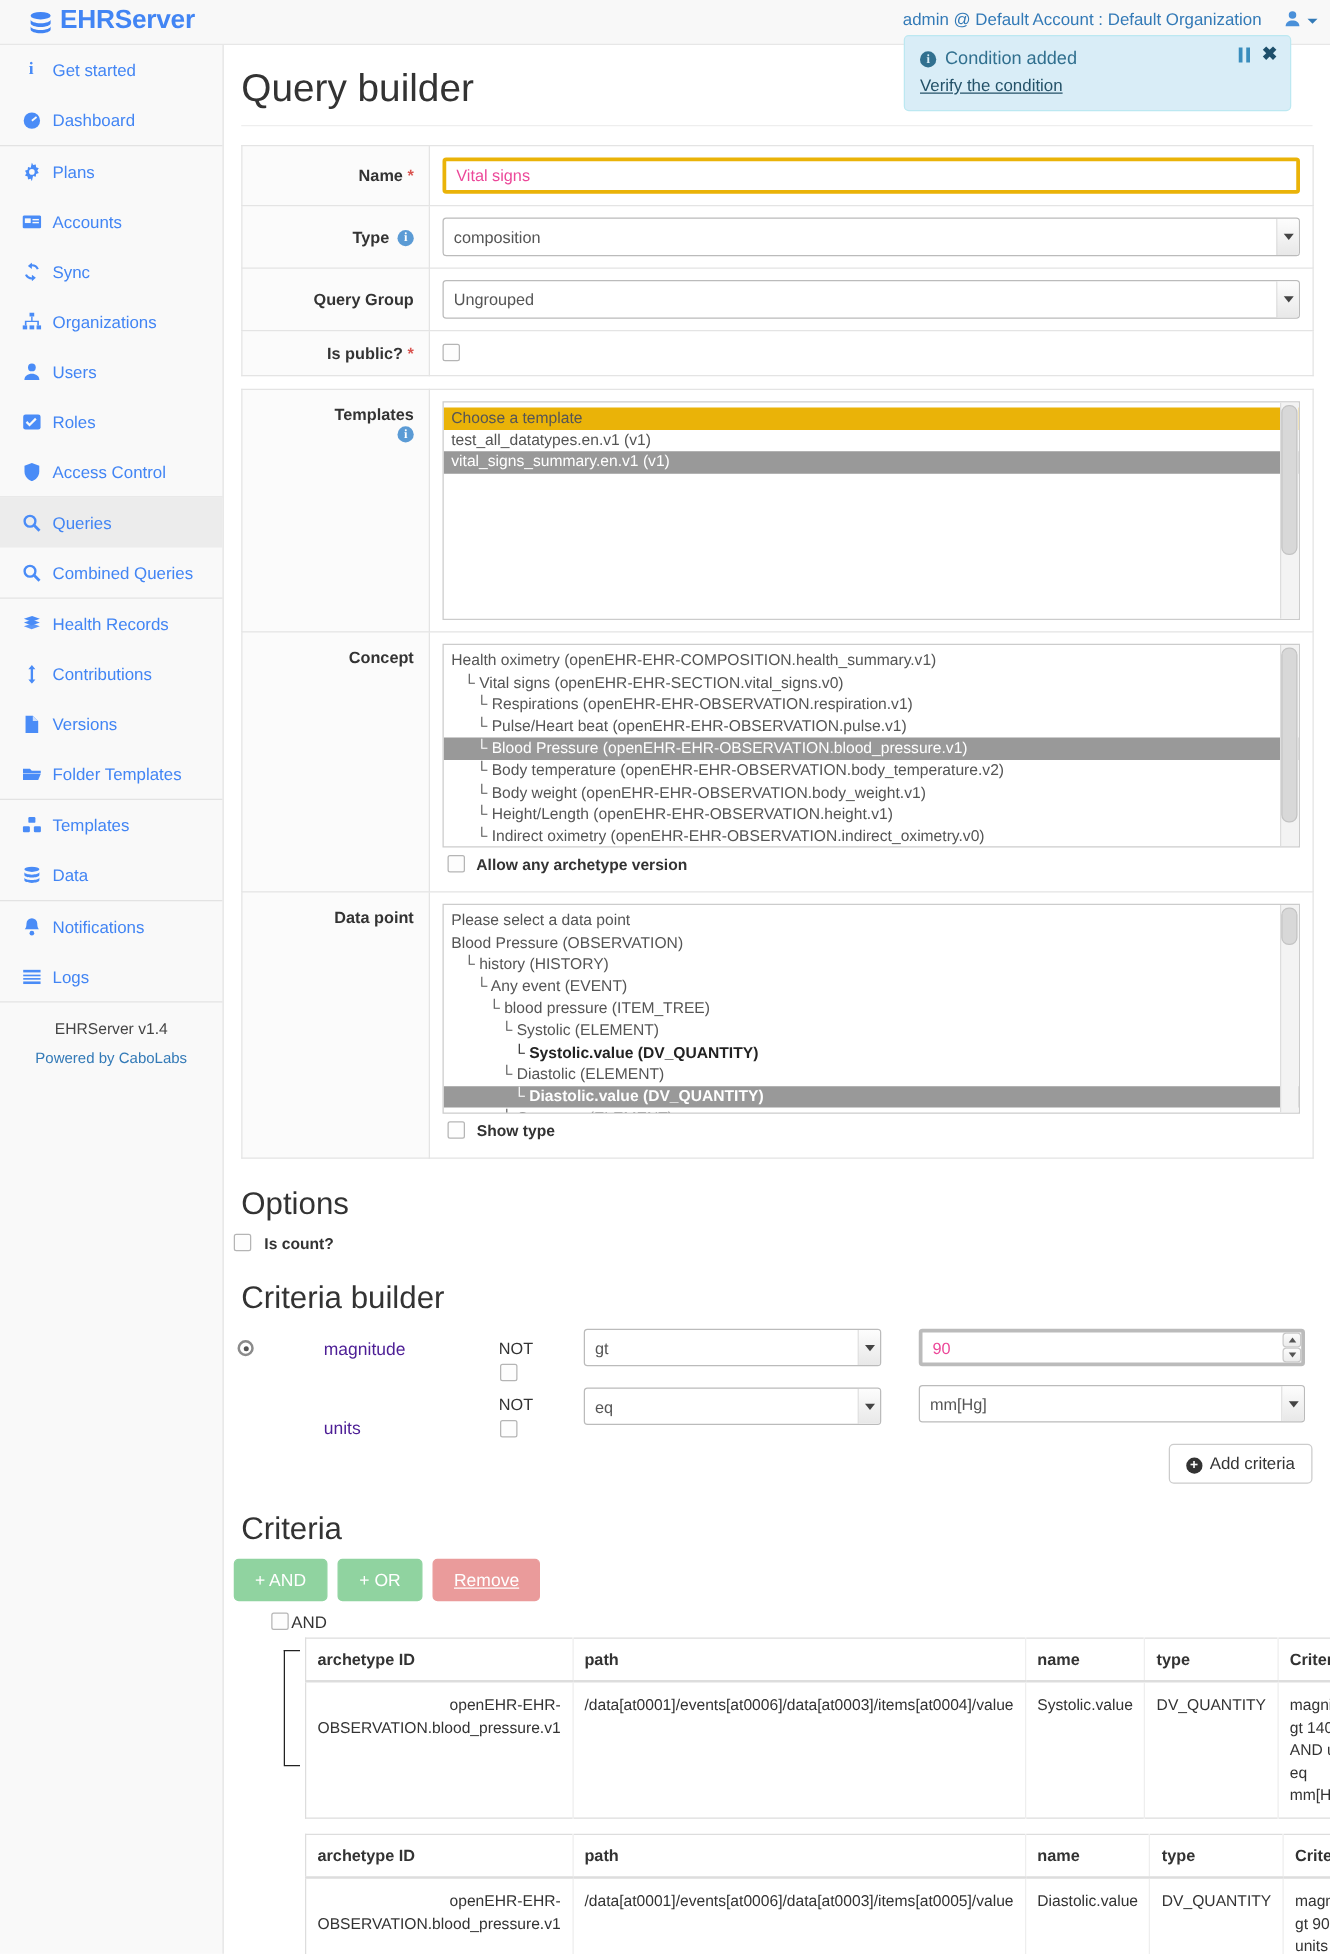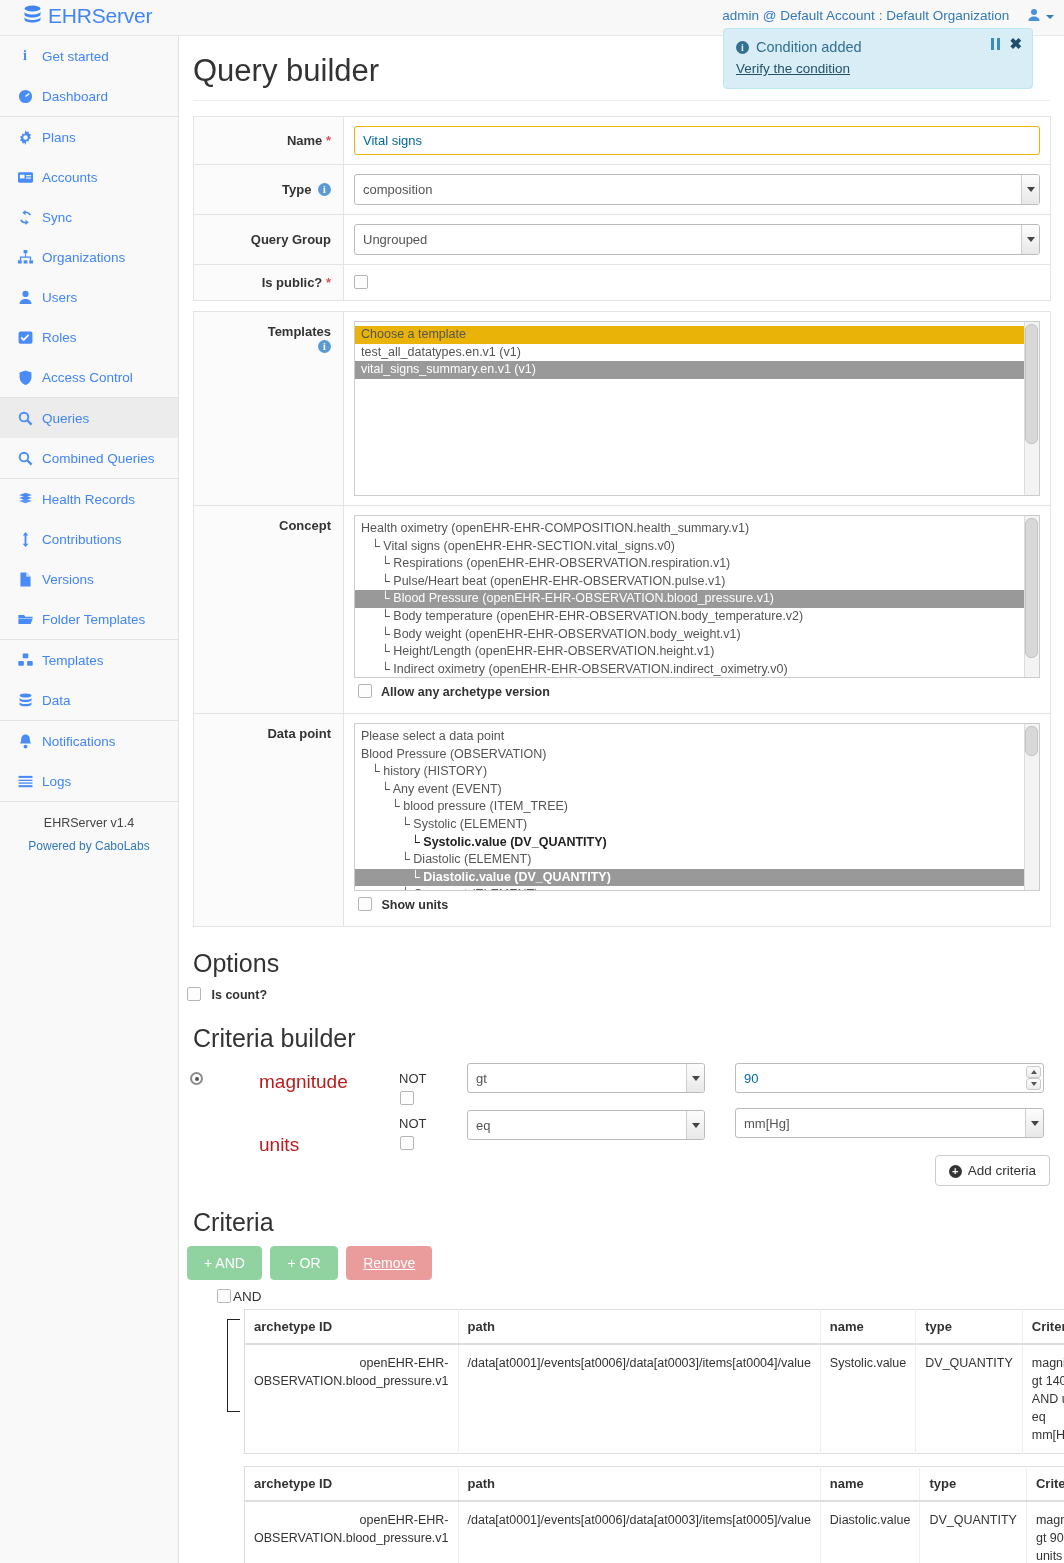--- a/index.html
+++ b/index.html
@@ -13,22 +13,22 @@
     overflow:hidden;
   }
 
   
   .topbar{
     position:absolute; top:0; left:0; width:1064px; height:36px;
     background:#f8f8f8; border-bottom:1px solid #e7e7e7;
   }
   .brand{
     position:absolute; left:22px; top:4px;
-    font-size:21px; font-weight:normal; color:#4285f4;
-    letter-spacing:-.2px; display:flex; align-items:flex-start; gap:5px;
+    font-size:21px; font-weight:bold; color:#4285f4;
+    letter-spacing:-.2px; display:flex; align-items:flex-end; gap:5px;
   }
   .brand svg{ display:block; }
   .topright{
     position:absolute; right:10px; top:8px;
     font-size:13.5px; color:#337ab7; white-space:nowrap;
   }
   .topright .sep{ color:#337ab7; }
   .topright a{ color:#337ab7; text-decoration:none; }
   .useravatar{ display:inline-block; margin-left:14px; vertical-align:-2px; }
   .caret{
@@ -76,21 +76,21 @@
   .lbl .req{ color:#d9534f; font-weight:bold; }
   .fld{ padding:9px 10px; }
   .infoicon{
     display:inline-block;width:13px;height:13px;border-radius:50%;
     background:#5b9bd5;color:#fff;font-size:10px;font-weight:bold;
     text-align:center;line-height:13px;vertical-align:1px;margin-left:3px;
     font-family:"Liberation Serif",serif;
   }
   input.txt{
     width:100%; height:29px; padding:3px 8px; font-size:13px;
-    border:1px solid #eab308; border-radius:3px; color:#0369a1;
+    border:3px solid #eab308; border-radius:3px; color:#ec4899;
     font-family:"Liberation Sans",sans-serif; background:#fff;
   }
   .selwrap{ position:relative; width:100%; }
   select.sel{
     width:100%; height:31px; padding:3px 26px 3px 8px; font-size:13px;
     border:1px solid #bbb; border-radius:3px; color:#555; background:#fff;
     -webkit-appearance:none; appearance:none;
     font-family:"Liberation Sans",sans-serif;
   }
   .selarrow{
@@ -136,21 +136,21 @@
   
   .cb{ margin:10px 0 0 8px; position:relative; height:78px; }
   .radio{
     position:absolute; left:3px; top:9px; width:13px;height:13px;border-radius:50%;
     border:2px solid #8b8b8b; background:#fff;
   }
   .radio::after{
     content:""; position:absolute; left:2.5px; top:2.5px; width:4px;height:4px;
     border-radius:50%; background:#555;
   }
-  .cbfield{ position:absolute; font-size:19px; color:#b91c1c; }
+  .cbfield{ position:absolute; font-size:14px; color:#4c1d95; }
   .notlbl{ position:absolute; font-size:13px; color:#333; }
   .notcb{ position:absolute; }
   .spin{
     position:absolute; right:3px; top:3px; width:15px; height:24px;
     display:flex;flex-direction:column;
   }
   .spin b{
     flex:1; border:1px solid #c9c9c9; background:linear-gradient(#fcfcfc,#ececec);
     display:flex;align-items:center;justify-content:center; border-radius:3px;
   }
@@ -580,21 +580,21 @@
                 <div class="opt" style="padding-left: 46px;">└ Diastolic (ELEMENT)</div>
                 <div class="opt sel bold" style="padding-left: 56px;">└ Diastolic.value (DV_QUANTITY)</div>
                 <div class="opt" style="padding-left: 46px;">└ Comment (ELEMENT)</div>
               </div>
           <div class="sbar">
             <div class="sthumb" style="height:30px"></div>
           </div>
         </div>
         <div class="cbline">
           <span class="cbx"></span>
-          <span>Show units</span>
+          <span>Show type</span>
         </div>
       </td>
     </tr>
   </tbody>
     </table>
 
   <h2 class="sec">Options</h2>
   <div class="optrow">
     <span class="cbx"></span>
     <span>Is count?</span>

